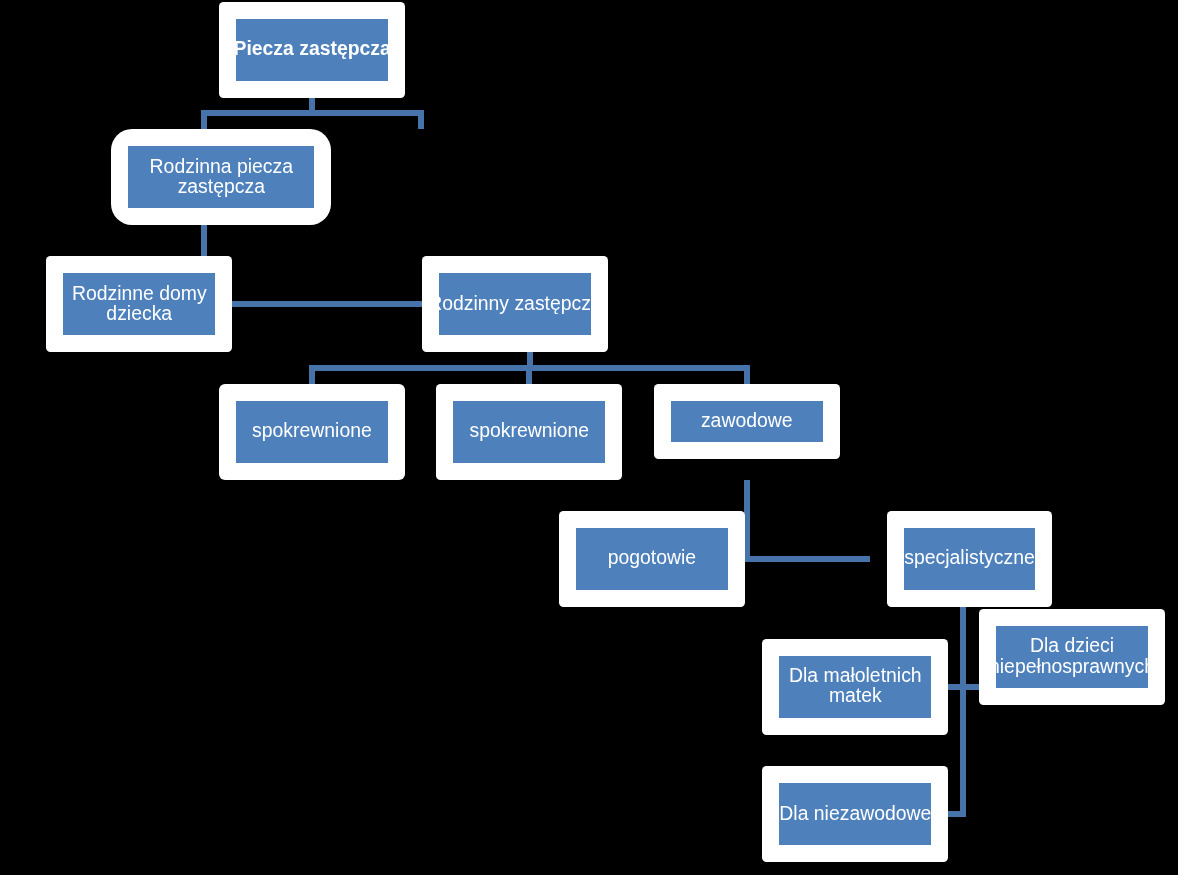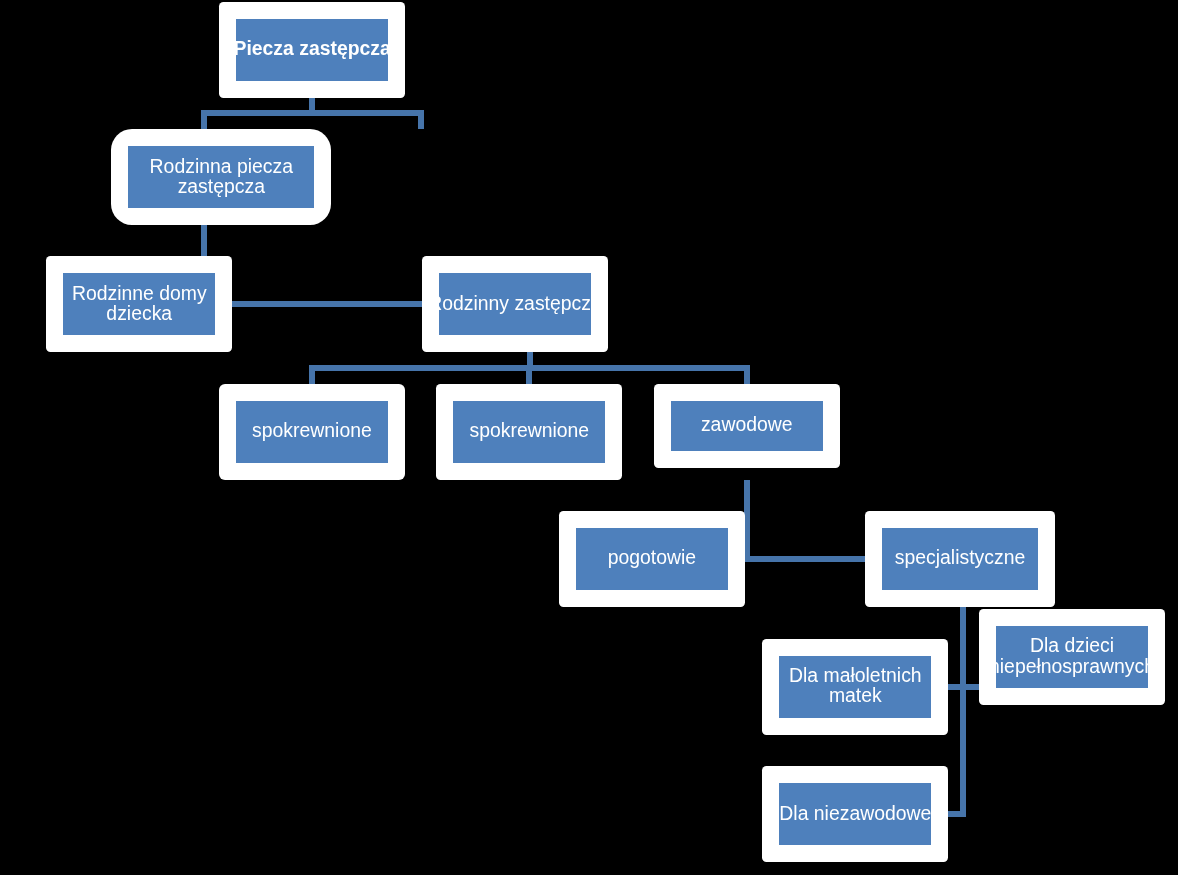--- a/index.html
+++ b/index.html
@@ -77,33 +77,33 @@
         <span class="lbl">spokrewnione</span>
       </div>
   </div>
 
   <div class="node" style="left:436.4px;top:383.6px;width:185.9px;height:96.1px;">
     <div class="fill">
         <span class="lbl">spokrewnione</span>
       </div>
   </div>
 
-  <div class="node" style="left:653.8px;top:383.6px;width:185.9px;height:84px;">
+  <div class="node" style="left:653.8px;top:383.6px;width:185.9px;height:75px;">
     <div class="fill">
         <span class="lbl">zawodowe</span>
       </div>
   </div>
 
   <div class="node" style="left:559px;top:510.8px;width:185.9px;height:96.1px;">
     <div class="fill">
         <span class="lbl">pogotowie</span>
       </div>
   </div>
 
-  <div class="node" style="left:865px;top:510.8px;width:190px;height:96.1px;">
+  <div class="node" style="left:887px;top:510.8px;width:165px;height:96.1px;">
     <div class="fill">
         <span class="lbl">specjalistyczne</span>
       </div>
   </div>
 
   <div class="node" style="left:762.4px;top:638.7px;width:185.9px;height:96.1px;">
     <div class="fill">
         <span class="lbl">Dla małoletnich
 matek</span>
       </div>

